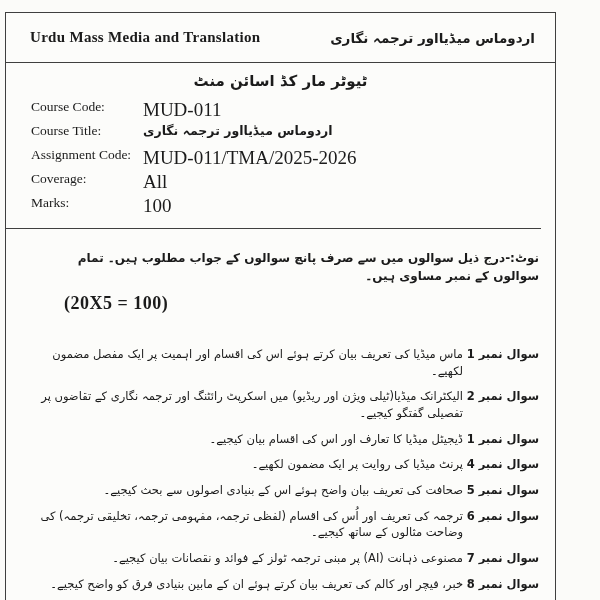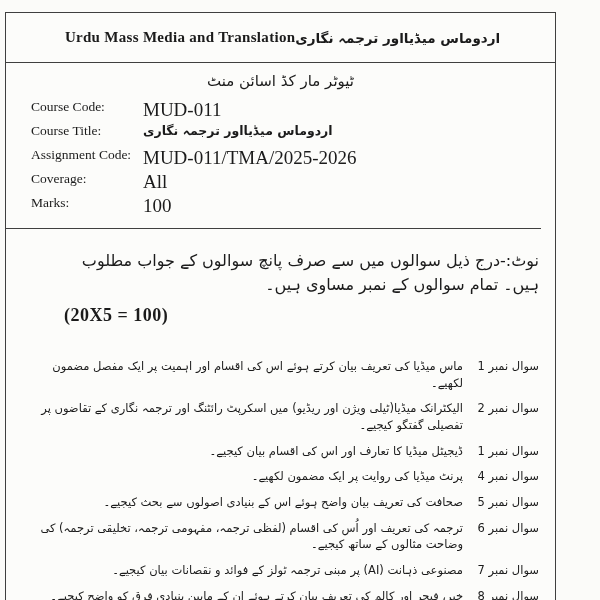--- a/index.html
+++ b/index.html
@@ -20,39 +20,39 @@
     height: 640px;
     border: 1.5px solid #3f3f3f;
     background: #fcfcfa;
     box-sizing: border-box;
   }
   .header-band {
     height: 50px;
     border-bottom: 1.5px solid #3f3f3f;
     display: flex;
     align-items: center;
-    justify-content: center;
+    justify-content: space-between;
     padding: 0 20px 0 24px;
     box-sizing: border-box;
   }
   .title-en {
     font-weight: bold;
     font-size: 15px;
     letter-spacing: 0.3px;
   }
   .title-ur {
     font-family: "DejaVu Sans", sans-serif;
     font-weight: bold;
     font-size: 13.5px;
     direction: rtl;
   }
   .subtitle-ur {
     text-align: center;
     font-family: "DejaVu Sans", sans-serif;
-    font-weight: normal;
+    font-weight: bold;
     font-size: 15px;
     direction: rtl;
     padding: 9px 0 7px 0;
   }
   .course-info {
     padding: 2px 0 0 25px;
   }
   .info-row {
     display: flex;
     align-items: flex-start;
@@ -73,22 +73,22 @@
     direction: rtl;
   }
   .divider {
     border-bottom: 1.5px solid #3f3f3f;
     margin: 9px 14px 0 0;
   }
   .note-block {
     direction: rtl;
     text-align: right;
     font-family: "DejaVu Sans", sans-serif;
-    font-weight: normal;
-    font-size: 16px;
+    font-weight: bold;
+    font-size: 12px;
     padding: 20px 16px 0 60px;
     line-height: 1.5;
   }
   .marks-formula {
     direction: ltr;
     font-size: 18px;
     font-weight: 600;
     margin: 8px 0 0 58px;
     letter-spacing: 0.5px;
   }
@@ -101,21 +101,21 @@
     display: flex;
     direction: rtl;
     font-family: "DejaVu Sans", sans-serif;
     font-size: 11.5px;
     margin-bottom: 9px;
     line-height: 1.45;
   }
   .q-label {
     width: 76px;
     flex-shrink: 0;
-    font-weight: normal;
+    font-weight: bold;
     white-space: nowrap;
   }
   .q-text {
     flex: 1;
   }
 </style>
 </head>
 <body>
 
 <div class="page-box">

